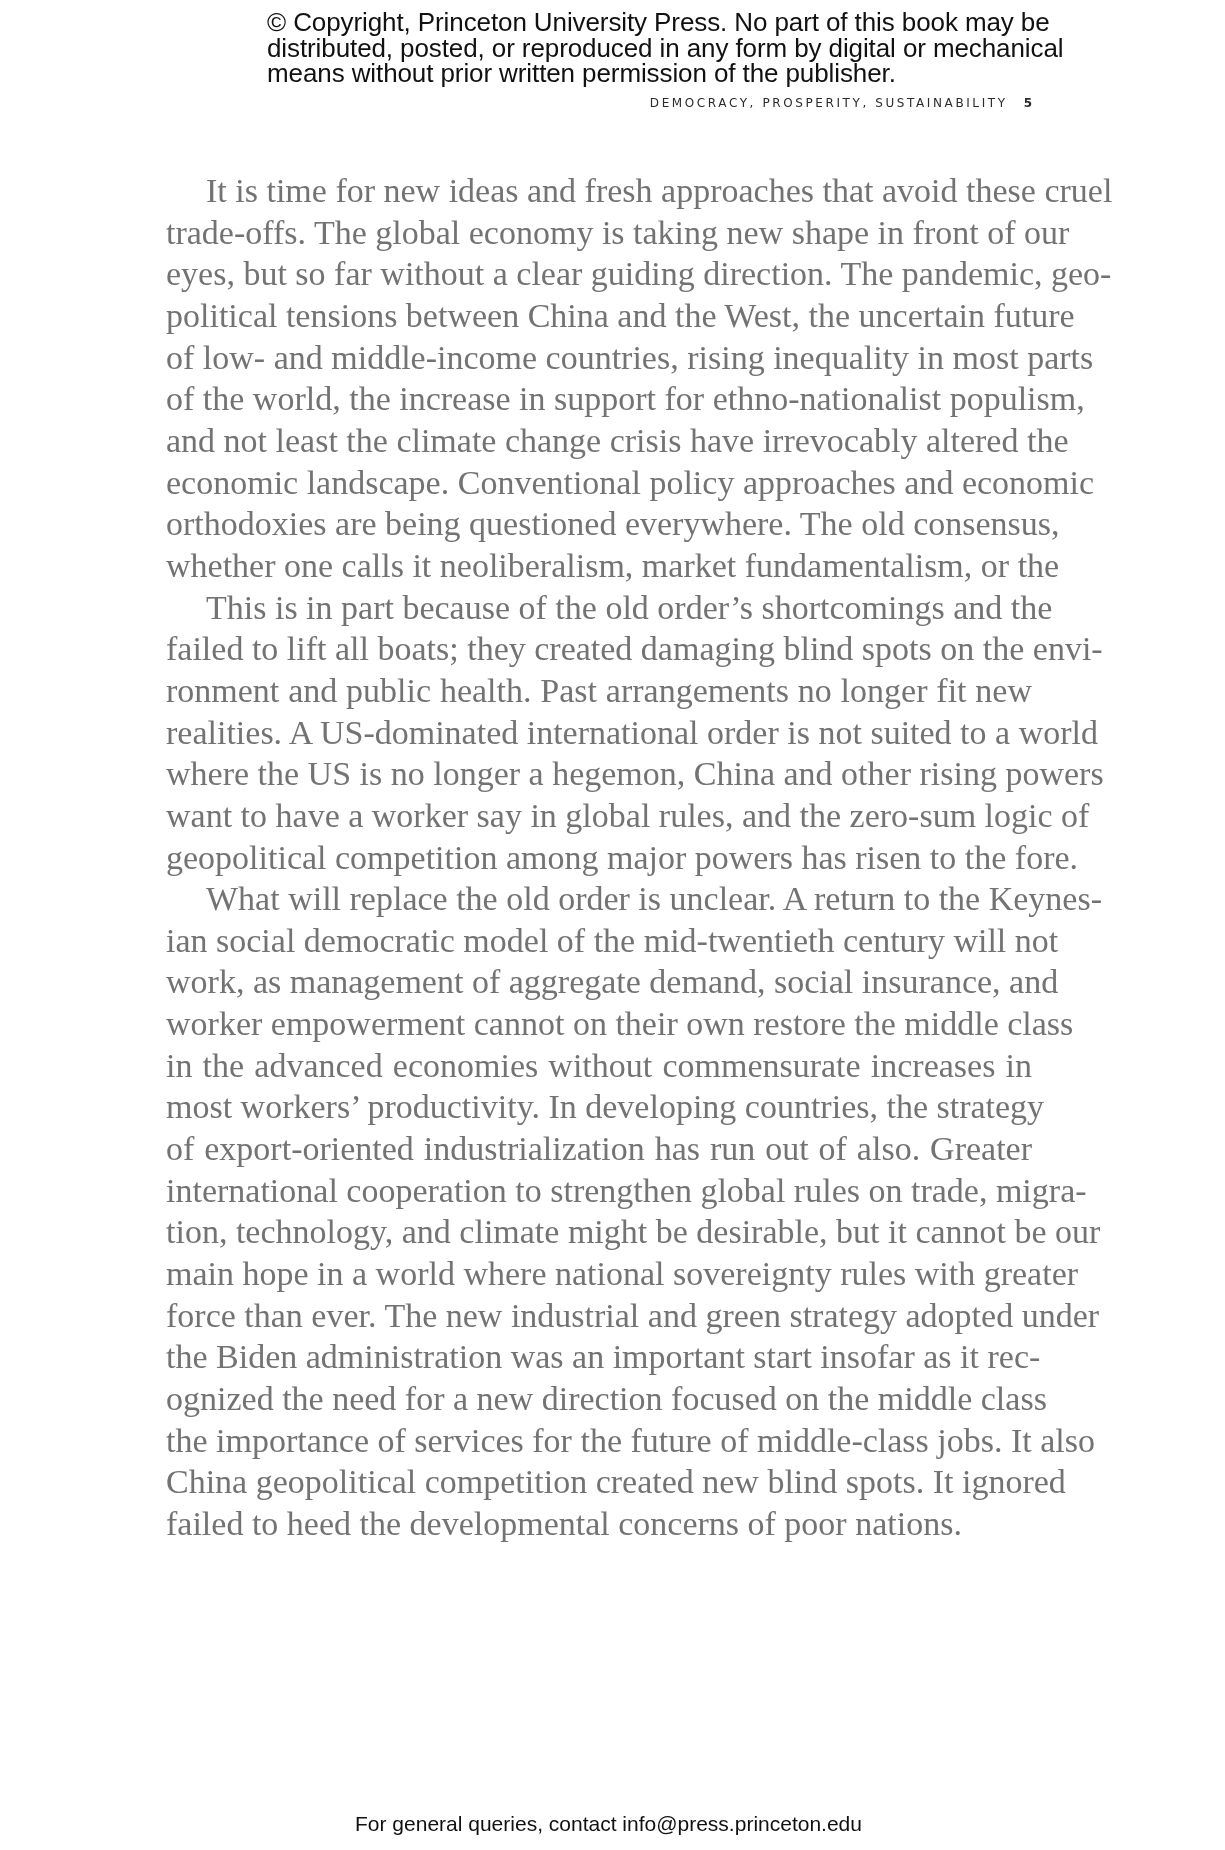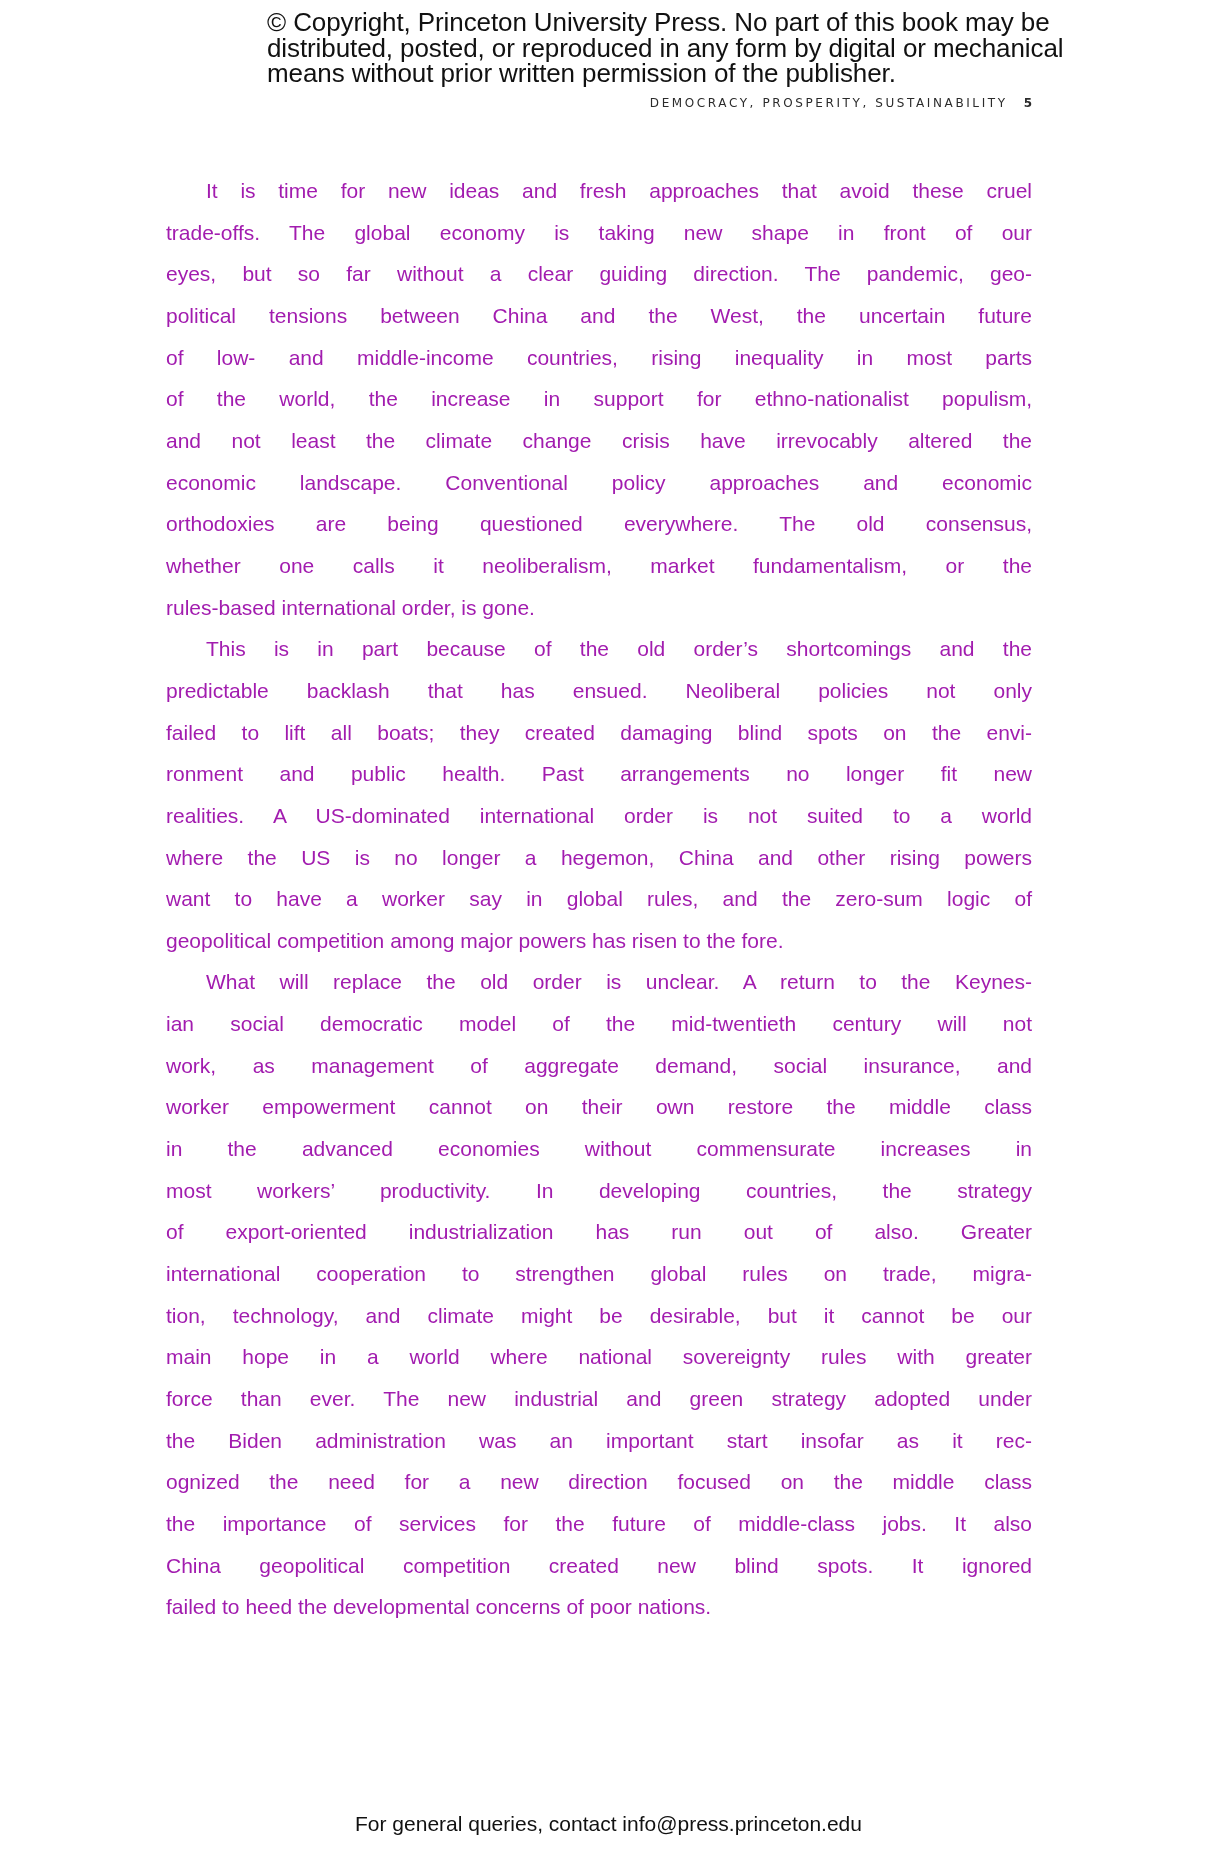--- a/index.html
+++ b/index.html
@@ -38,24 +38,24 @@
     .running-head .folio {
       margin-left: 16px;
       font-weight: bold;
       letter-spacing: 0;
     }
     .body-text {
       position: absolute;
       left: 166px;
       top: 170px;
       width: 866px;
-      font-family: Liberation Sans, sans-serif;
-      font-size: 21px;
+      font-family: Liberation Serif, serif;
+      font-size: 34px;
       line-height: 41.66px;
-      color: #a21caf;
+      color: #737373;
     }
     .body-text .line {
       display: block;
       white-space: nowrap;
       text-align: justify;
       text-align-last: justify;
       height: 41.66px;
     }
     .body-text .line.indent { padding-left: 40px; }
     .body-text .line.last { text-align-last: left; }
@@ -90,25 +90,23 @@
       <span class="line indent">It is time for new ideas and fresh approaches that avoid these cruel</span>
       <span class="line">trade-offs. The global economy is taking new shape in front of our</span>
       <span class="line">eyes, but so far without a clear guiding direction. The pandemic, geo-</span>
       <span class="line">political tensions between China and the West, the uncertain future</span>
       <span class="line">of low- and middle-income countries, rising inequality in most parts</span>
       <span class="line">of the world, the increase in support for ethno-nationalist populism,</span>
       <span class="line">and not least the climate change crisis have irrevocably altered the</span>
       <span class="line">economic landscape. Conventional policy approaches and economic</span>
       <span class="line">orthodoxies are being questioned everywhere. The old consensus,</span>
       <span class="line">whether one calls it neoliberalism, market fundamentalism, or the</span>
-      <span class="line last">rules-based international order, is gone.</span>
     </div>
     <div class="paragraph">
       <span class="line indent">This is in part because of the old order’s shortcomings and the</span>
-      <span class="line">predictable backlash that has ensued. Neoliberal policies not only</span>
       <span class="line">failed to lift all boats; they created damaging blind spots on the envi-</span>
       <span class="line">ronment and public health. Past arrangements no longer fit new</span>
       <span class="line">realities. A US-dominated international order is not suited to a world</span>
       <span class="line">where the US is no longer a hegemon, China and other rising powers</span>
       <span class="line">want to have a worker say in global rules, and the zero-sum logic of</span>
       <span class="line last">geopolitical competition among major powers has risen to the fore.</span>
     </div>
     <div class="paragraph">
       <span class="line indent">What will replace the old order is unclear. A return to the Keynes-</span>
       <span class="line">ian social democratic model of the mid-twentieth century will not</span>

